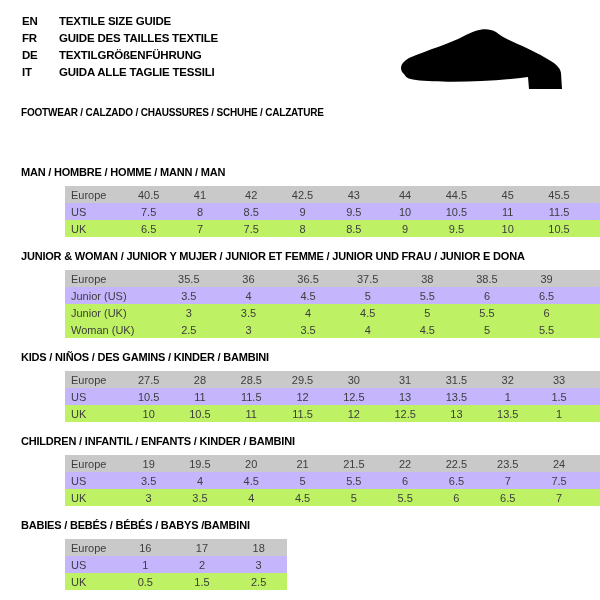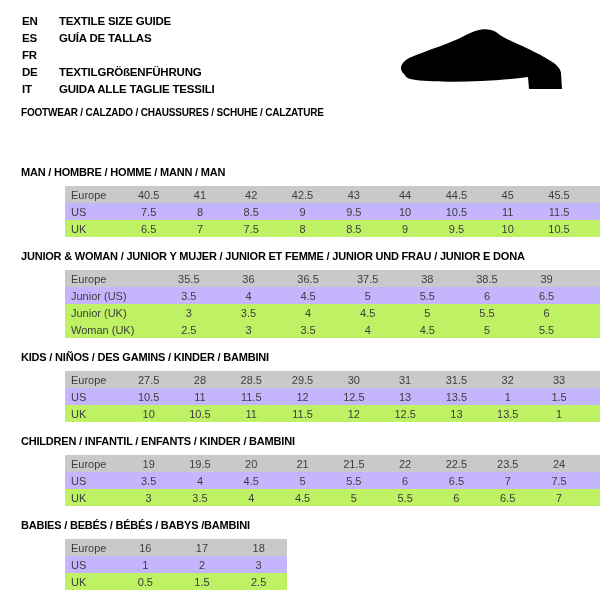--- a/index.html
+++ b/index.html
@@ -34,25 +34,22 @@
 <body>
 
 <div class="page">
 
   <div class="lang-block">
       <div class="lang-row">
         <span class="lang-code">EN</span>
         <span>TEXTILE SIZE GUIDE</span>
       </div>
       <div class="lang-row">
-        <span class="lang-code">ES</span>
-        <span>GUÍA DE TALLAS</span>
-      </div>
-      <div class="lang-row">
         <span class="lang-code">FR</span>
+        <span>GUIDE DES TAILLES TEXTILE</span>
       </div>
       <div class="lang-row">
         <span class="lang-code">DE</span>
         <span>TEXTILGRÖßENFÜHRUNG</span>
       </div>
       <div class="lang-row">
         <span class="lang-code">IT</span>
         <span>GUIDA ALLE TAGLIE TESSILI</span>
       </div>
     </div>

